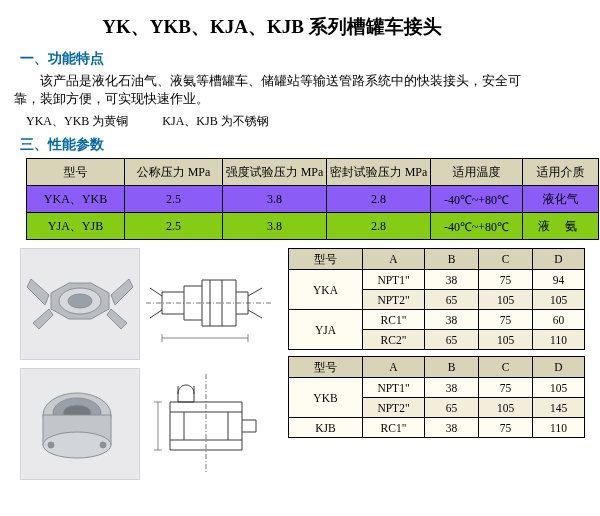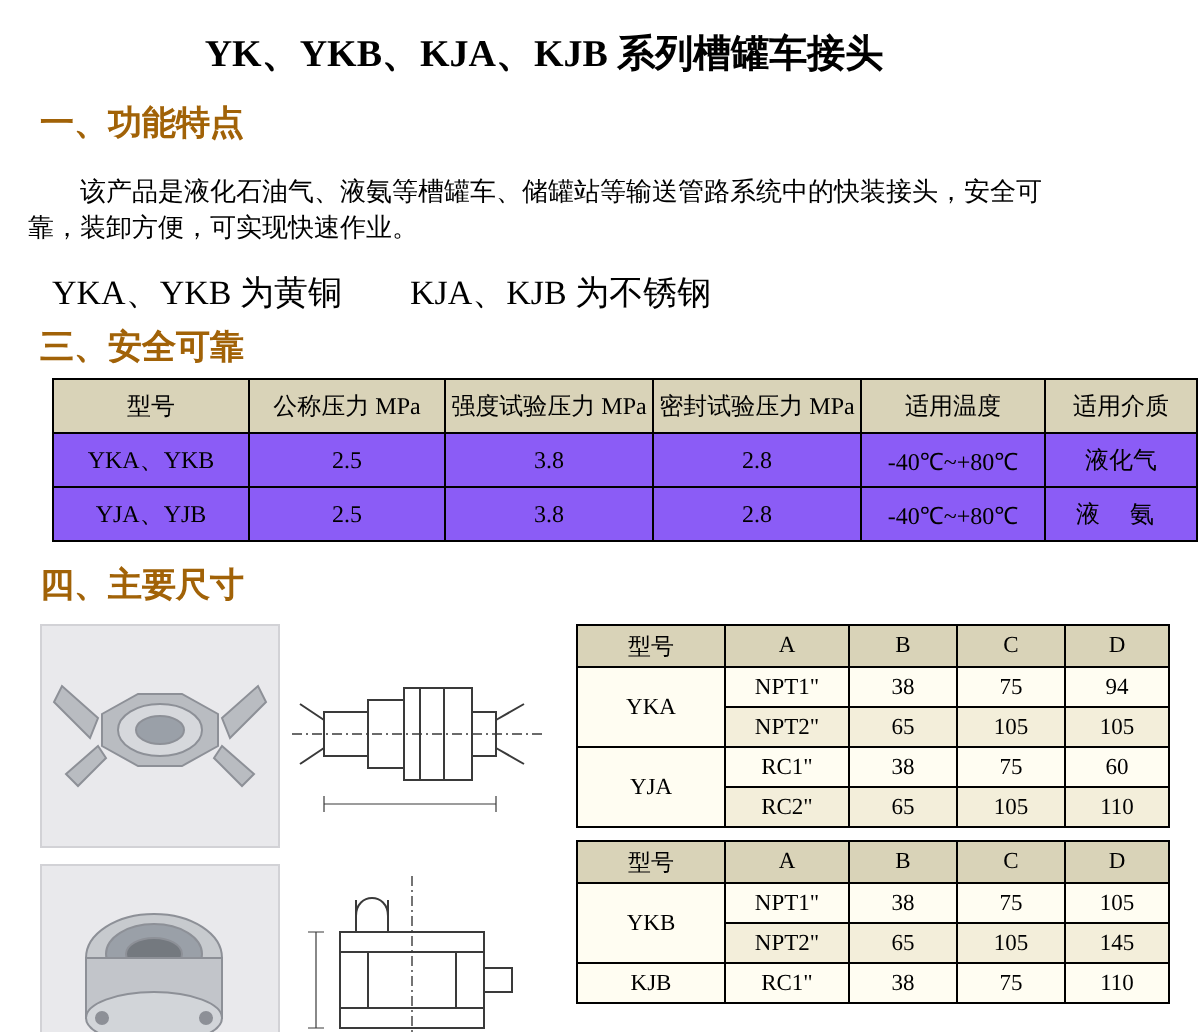--- a/index.html
+++ b/index.html
@@ -23,35 +23,35 @@
   .title {
     text-align: center;
     font-size: 19px;
     font-weight: bold;
     letter-spacing: 0px;
     padding-top: 14px;
     padding-bottom: 4px;
     font-family: "Liberation Serif", serif;
   }
   .section-head {
-    color: #a16207;
+    color: #0369a1;
     font-weight: bold;
-    font-size: 17px;
+    font-size: 14px;
     margin: 6px 10px 2px 20px;
   }
   .para {
     font-size: 13px;
     line-height: 18px;
-    margin: 14px 14px 0 14px;
+    margin: 4px 14px 0 14px;
     text-indent: 26px;
   }
   .matline {
-    font-size: 17px;
+    font-size: 12px;
     line-height: 18px;
-    margin: 15px 14px 0 14px;
+    margin: 4px 14px 0 14px;
     text-indent: 12px;
   }
   .matline .gap {
     display: inline-block;
     width: 34px;
   }
 
   
   table.perf {
     border-collapse: collapse;
@@ -69,21 +69,21 @@
     font-family: "Liberation Serif", serif;
   }
   table.perf thead td {
     background: #d9d3b8;
     font-size: 12px;
   }
   table.perf tbody td {
     background: #8b5cf6;
   }
   table.perf tbody tr.alt td {
-    background: #8b5cf6;
+    background: #84cc16;
   }
   .wide-sp {
     letter-spacing: 6px;
     margin-top: 45px;
   }
 
   
   .dims-wrap {
     position: relative;
     margin-top: 8px;
@@ -161,21 +161,21 @@
 
   <div class="title">YK、YKB、KJA、KJB 系列槽罐车接头</div>
 
   <div class="section-head">一、功能特点</div>
   <div class="para">该产品是液化石油气、液氨等槽罐车、储罐站等输送管路系统中的快装接头，安全可靠，装卸方便，可实现快速作业。</div>
 
   <div class="matline">
     <span>YKA、YKB 为黄铜</span><span class="gap"></span><span>KJA、KJB 为不锈钢</span>
   </div>
 
-  <div class="section-head">三、安全可靠</div>
+  <div class="section-head">三、性能参数</div>
 
   <table class="perf">
     <colgroup>
       <col style="width:98px">
       <col style="width:98px">
       <col style="width:104px">
       <col style="width:104px">
       <col style="width:92px">
       <col style="width:76px">
     </colgroup>
@@ -202,21 +202,20 @@
         <td>YJA、YJB</td>
         <td>2.5</td>
         <td>3.8</td>
         <td>2.8</td>
         <td>-40℃~+80℃</td>
         <td class="wide-sp">液 氨</td>
       </tr>
     </tbody>
   </table>
 
-  <div class="section-head" style="margin-top:10px;">四、主要尺寸</div>
 
   <div class="dims-wrap" style="height:245px;">
 
     <div class="img-col">
 
       <div class="photo-row">
         <div class="photo">
           <svg width="118" height="110" viewBox="0 0 118 110">
             <rect x="0" y="0" width="118" height="110" fill="#e9e9ec"></rect>
             <g fill="#b9bcc1" stroke="#8d9097" stroke-width="1">

